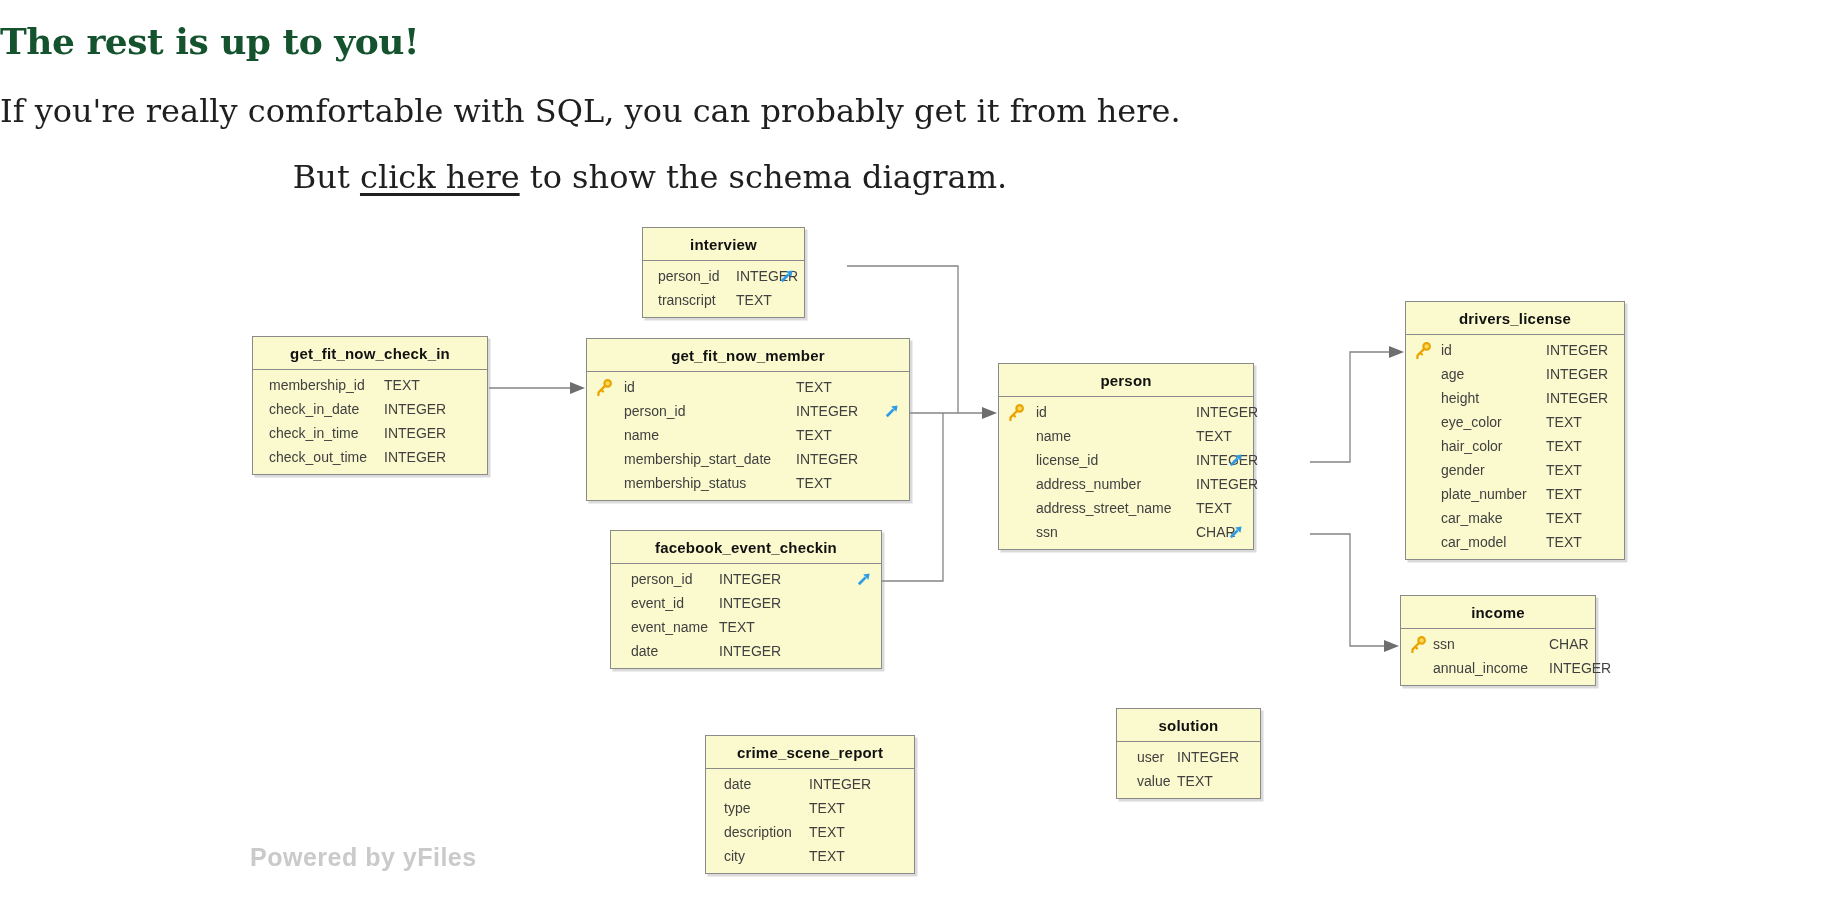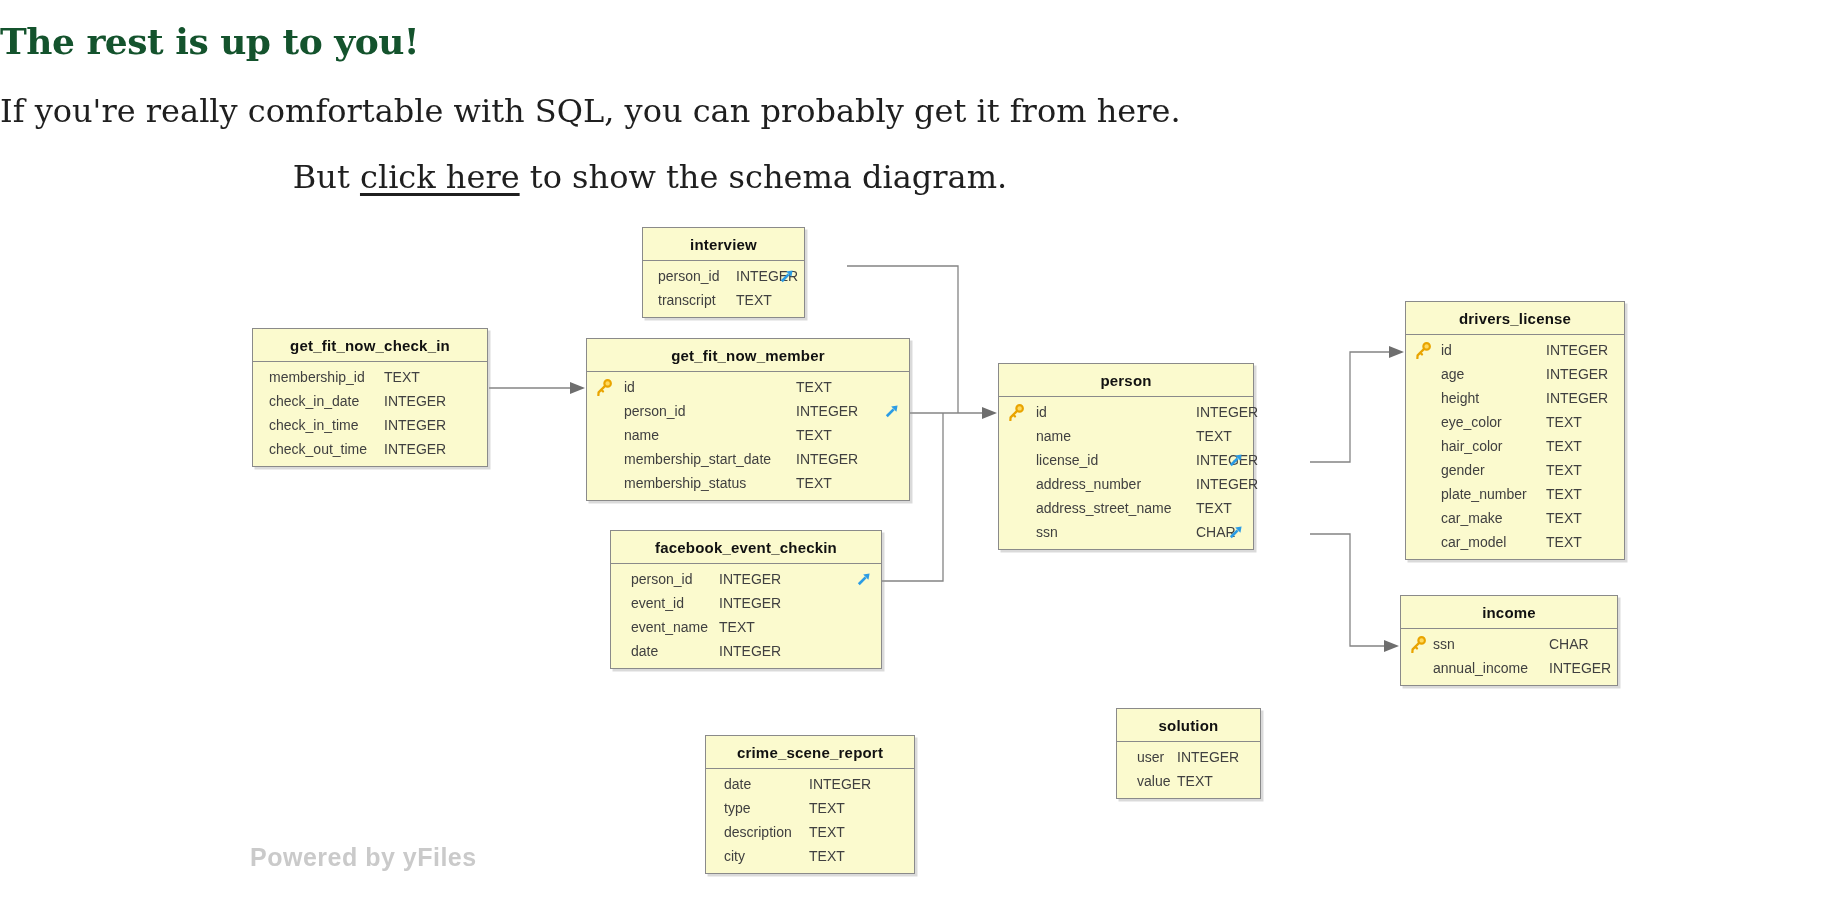--- a/index.html
+++ b/index.html
@@ -90,21 +90,21 @@
             </svg>
           </span>
       </div>
       <div class="trow">
         <span class="fname">transcript</span>
         <span class="ftype">TEXT</span>
       </div>
     </div>
   </div>
 
-  <div class="tbl" style="left:252px;top:328px;width:236px;--noff:16px;--nw:115px;">
+  <div class="tbl" style="left:252px;top:336px;width:236px;--noff:16px;--nw:115px;">
     <div class="tbl-title">get_fit_now_check_in</div>
     <div class="tbl-rows">
       <div class="trow">
         <span class="fname">membership_id</span>
         <span class="ftype">TEXT</span>
       </div>
       <div class="trow">
         <span class="fname">check_in_date</span>
         <span class="ftype">INTEGER</span>
       </div>
@@ -267,21 +267,21 @@
         <span class="fname">event_name</span>
         <span class="ftype">TEXT</span>
       </div>
       <div class="trow">
         <span class="fname">date</span>
         <span class="ftype">INTEGER</span>
       </div>
     </div>
   </div>
 
-  <div class="tbl" style="left:1400px;top:595px;width:218px;--noff:32px;--nw:116px;">
+  <div class="tbl" style="left:1400px;top:595px;width:196px;--noff:32px;--nw:116px;">
     <div class="tbl-title">income</div>
     <div class="tbl-rows">
       <div class="trow">
         <span class="icon key">
             <svg width="18" height="18" viewBox="0 0 16 16">
               <use href="#key-def"></use>
             </svg>
           </span>
         <span class="fname">ssn</span>
         <span class="ftype">CHAR</span>

